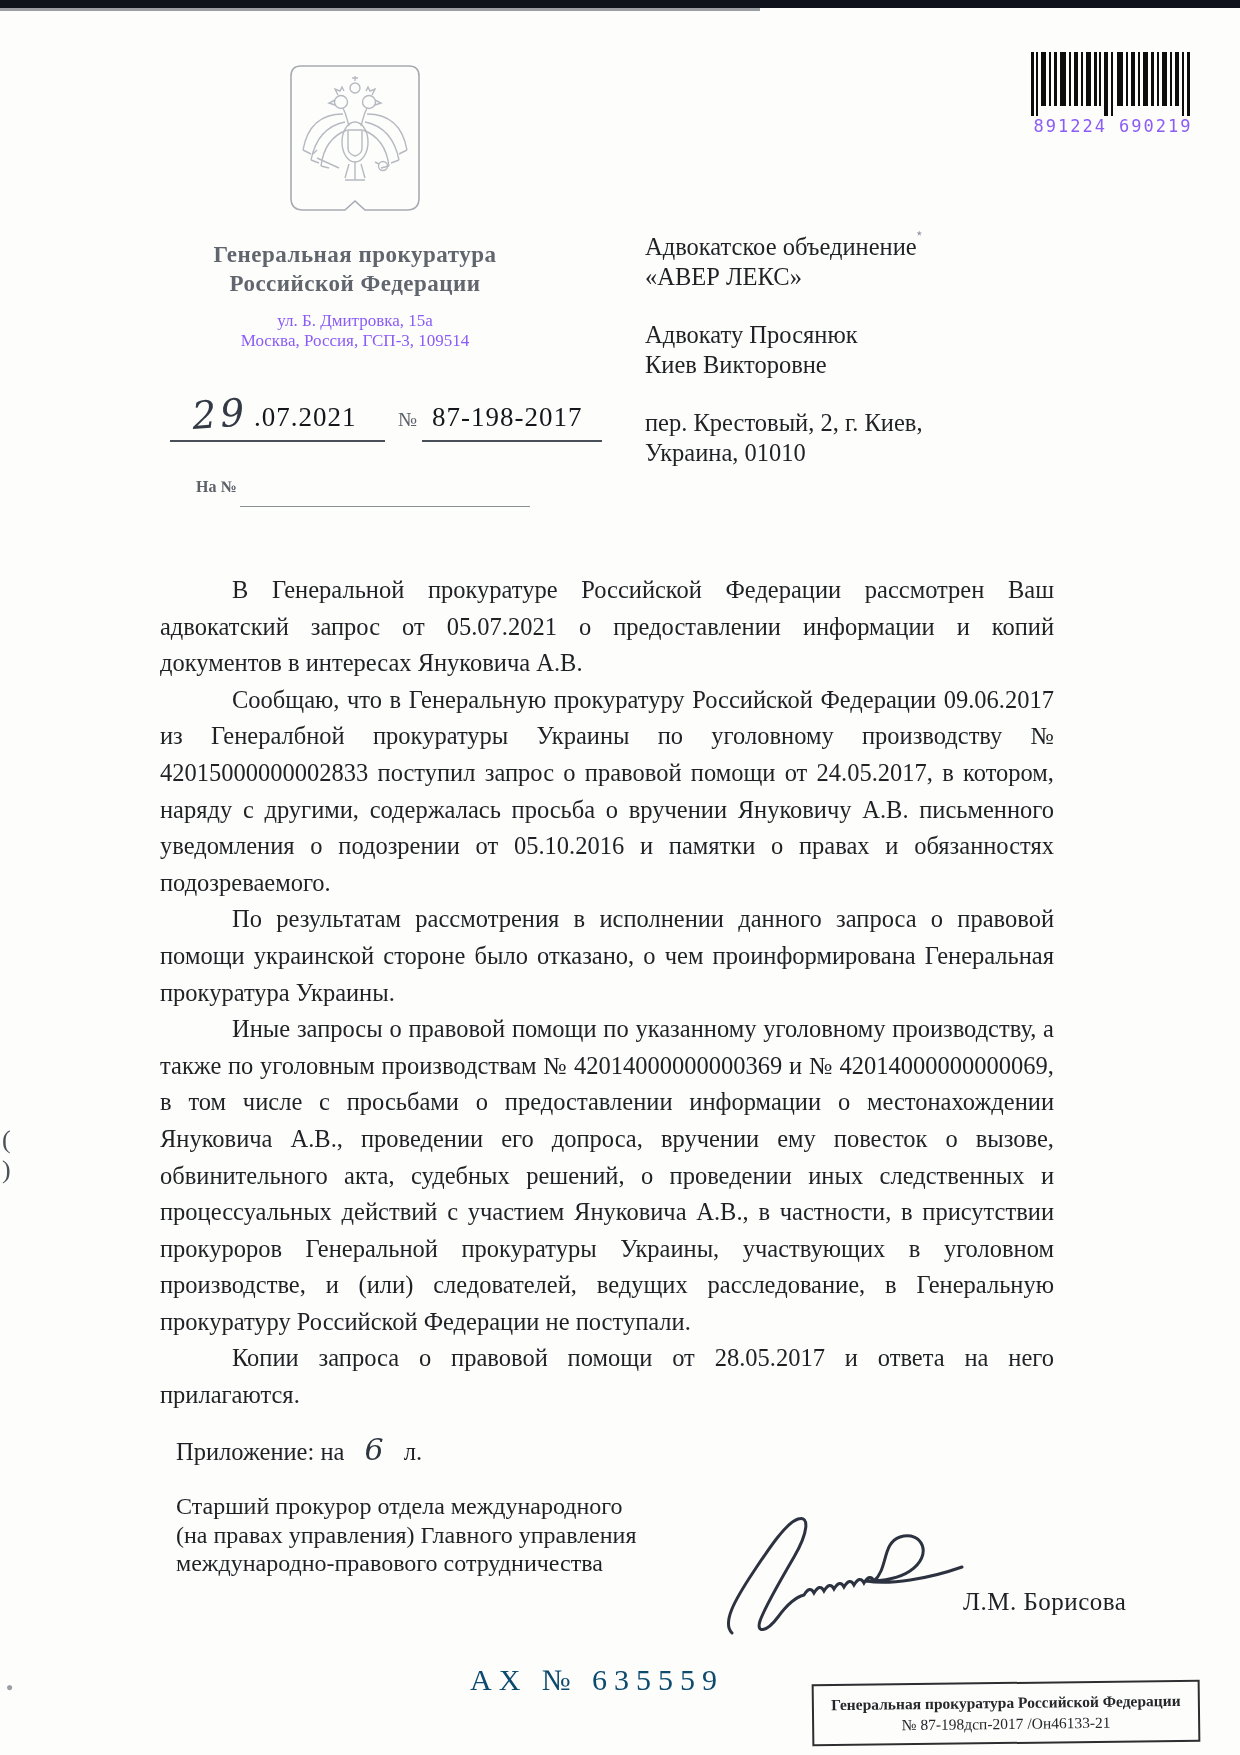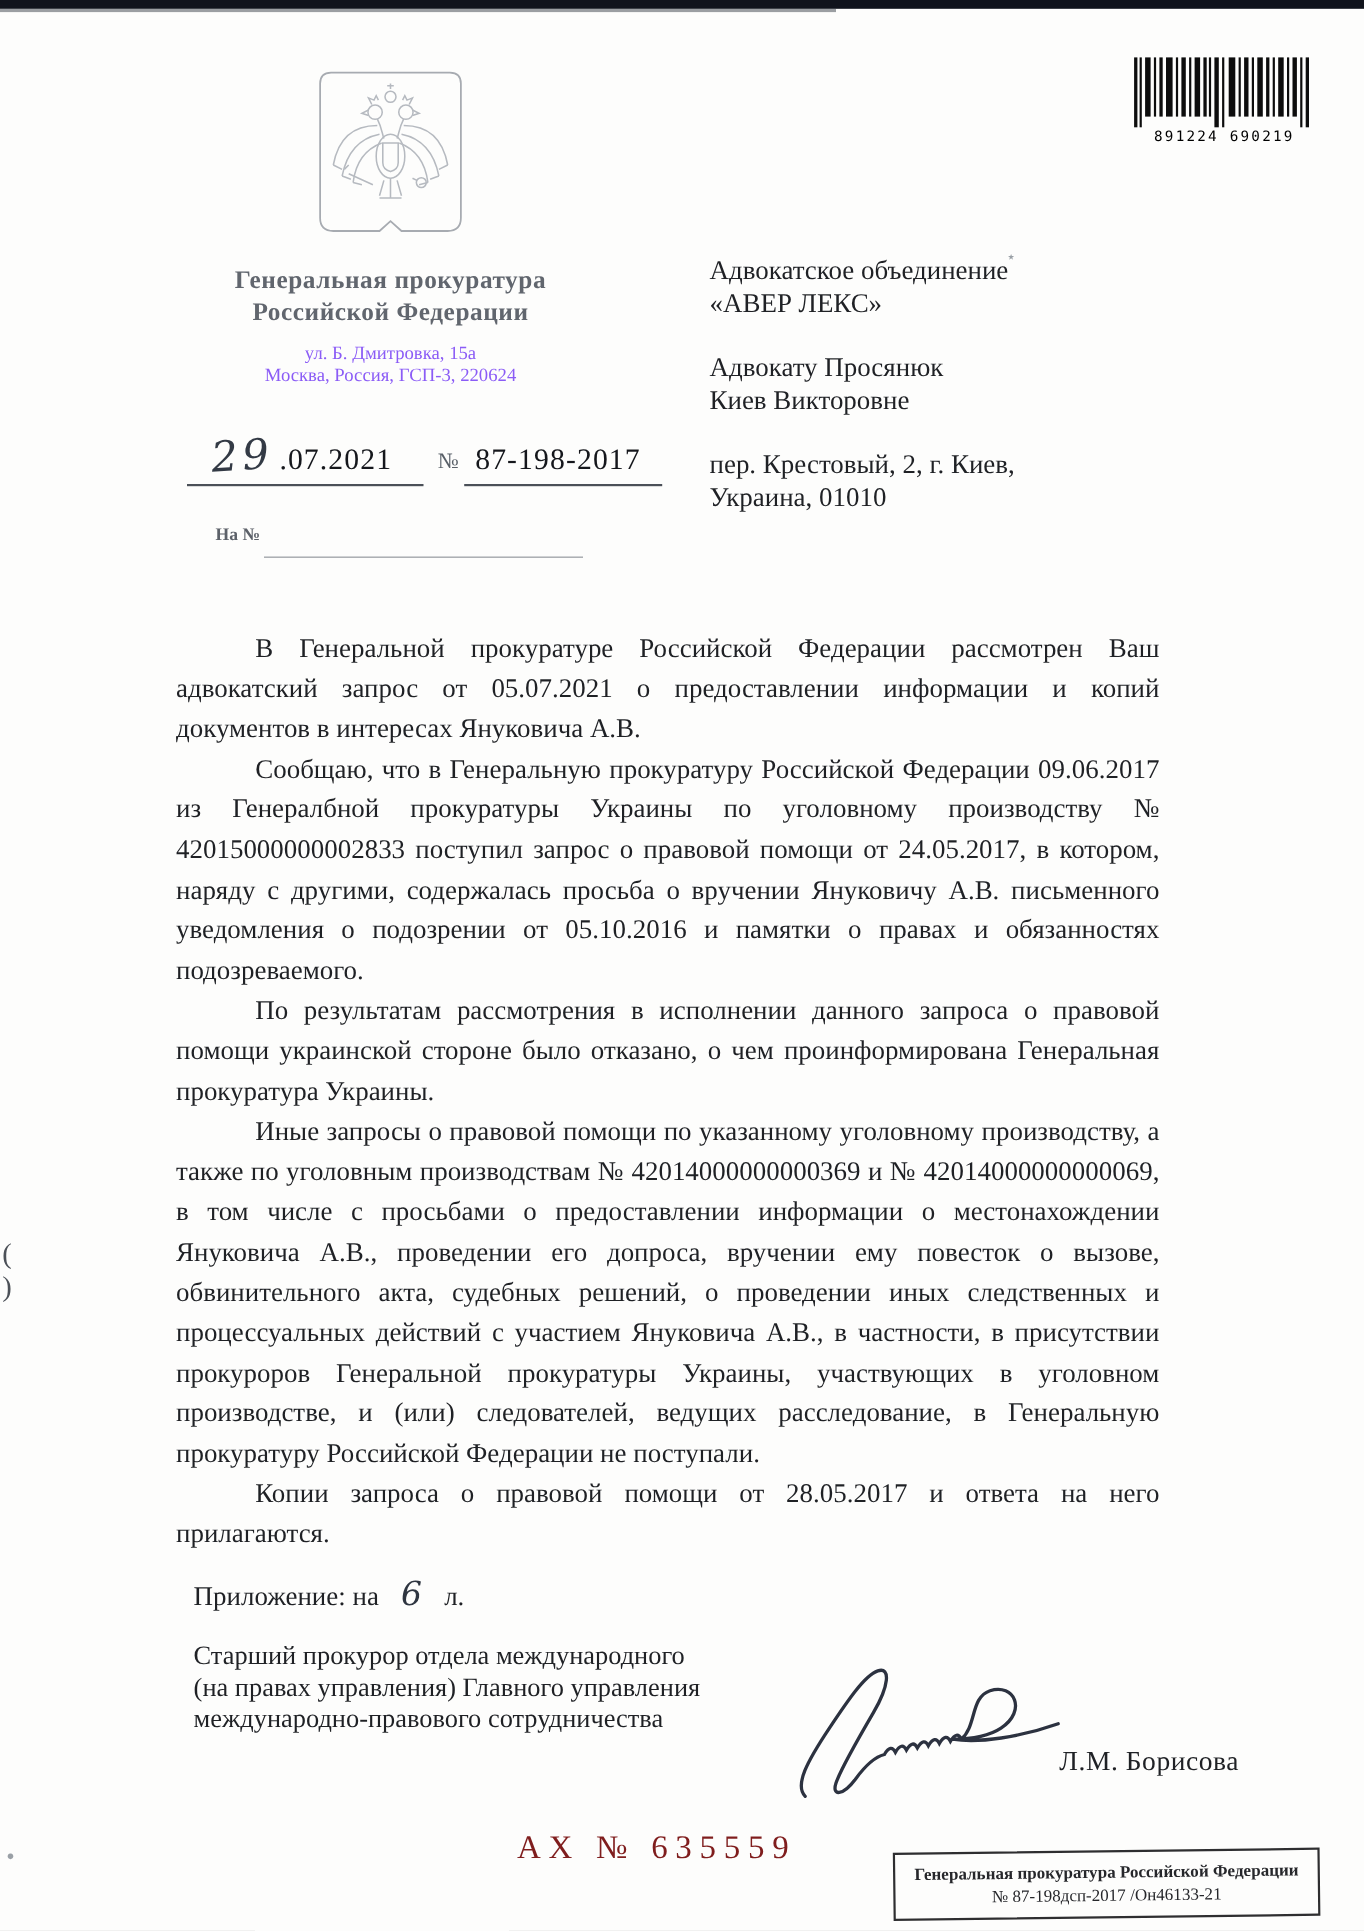--- a/index.html
+++ b/index.html
@@ -37,21 +37,21 @@
   .num-sign{left:228px;top:8px;font-size:20px;color:#596068;}
   .out-num{left:262px;top:2px;color:#15171c;letter-spacing:1px;}
   .u1{left:0px;top:40px;width:215px;border-bottom:2px solid #4b5058;}
   .u2{left:252px;top:40px;width:180px;border-bottom:2px solid #4b5058;}
   .na-line{left:196px;top:478px;width:420px;font-size:16px;color:#5c6169;font-weight:bold;}
   .na-underline{left:240px;top:506px;width:290px;border-bottom:1.5px solid #8a8f96;}
 
   
   .barcode{left:1028px;top:52px;width:170px;height:88px;text-align:center;}
   .barcode .digits{
-    font-family:"DejaVu Sans Mono",monospace;font-size:13px;color:#000000;
+    font-family:"DejaVu Sans Mono",monospace;font-size:17px;color:#8b5cf6;
     letter-spacing:2px;margin-top:-4px;
   }
 
   
   .recipient{left:645px;top:232px;width:420px;font-size:24.5px;line-height:30px;}
   .recipient .grp{margin-bottom:28px;}
 
   
   .body-text{
     left:160px;top:572px;width:894px;
@@ -63,21 +63,21 @@
   .attachment{left:176px;top:1432px;font-size:24.5px;}
   .attach-hand{font-size:30px;color:#2e3540;padding:0 14px;}
 
   
   .sig-title{left:176px;top:1492px;width:560px;font-size:24px;line-height:28.5px;}
   .sig-svg{left:720px;top:1505px;width:260px;height:150px;}
   .sig-name{left:963px;top:1588px;font-size:25px;letter-spacing:.5px;}
 
   
   .blank-num{
-    left:470px;top:1663px;font-size:30px;letter-spacing:7px;color:#7f1d1d;
+    left:470px;top:1663px;font-size:30px;letter-spacing:7px;color:#0c4a6e;
     font-family:"Liberation Serif",serif;
   }
   .stamp{
     left:812px;top:1682px;width:384px;height:58px;
     border:2px solid #2e2e30;transform:rotate(-.7deg);
     display:flex;flex-direction:column;justify-content:center;
     text-align:center;color:#26272b;background:#fdfdfc;
   }
   .stamp .l1{font-size:15.5px;font-weight:600;}
   .stamp .l2{font-size:15.5px;margin-top:3px;}
@@ -133,21 +133,21 @@
       </g>
     </svg>
   </div>
 
   <div class="abs org-name">
     <div>Генеральная прокуратура</div>
     <div>Российской Федерации</div>
   </div>
   <div class="abs org-addr">
     <div>ул. Б. Дмитровка, 15а</div>
-    <div>Москва, Россия, ГСП-3, 220624</div>
+    <div>Москва, Россия, ГСП-3, 109514</div>
   </div>
 
   <div class="abs date-line">
     <span class="abs hand date-hand">29</span>
     <span class="abs date-print">.07.2021</span>
     <span class="abs num-sign">№</span>
     <span class="abs out-num">87-198-2017</span>
     <span class="abs u1"></span>
     <span class="abs u2"></span>
   </div>

